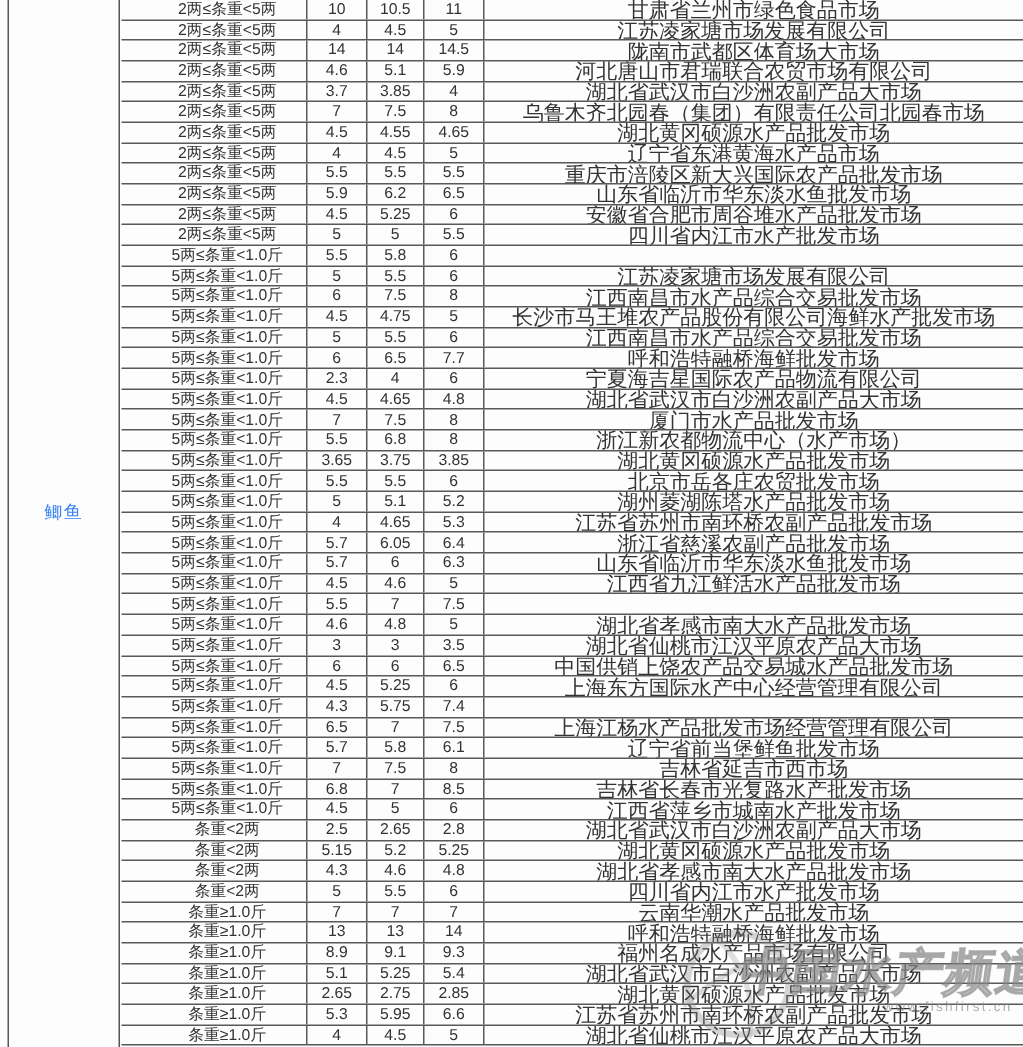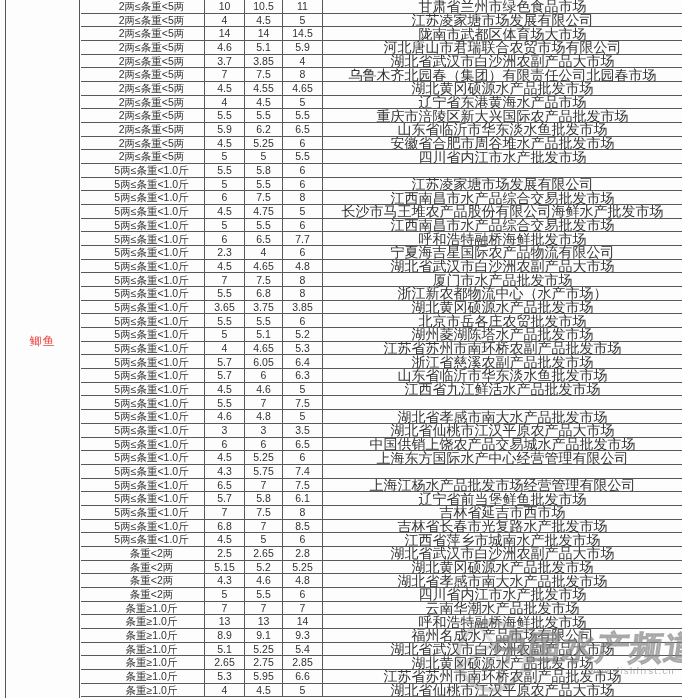--- a/index.html
+++ b/index.html
@@ -16,21 +16,21 @@
   
   .species-col {
     position: absolute;
     left: 5px; top: 0;
     width: 75px; height: 698px;
     border-left: 1px solid #555;
     border-right: 1px solid #555;
     display: flex; align-items: center; justify-content: center;
     font-size: 12px;
     letter-spacing: 1px;
-    color: #ef4444;
+    color: #3b82f6;
   }
   
   .species-col span { position: relative; top: -8px; }
 
   
   .rows {
     position: absolute;
     left: 81px; top: 0; right: 0; bottom: 0;
   }
   .row {

